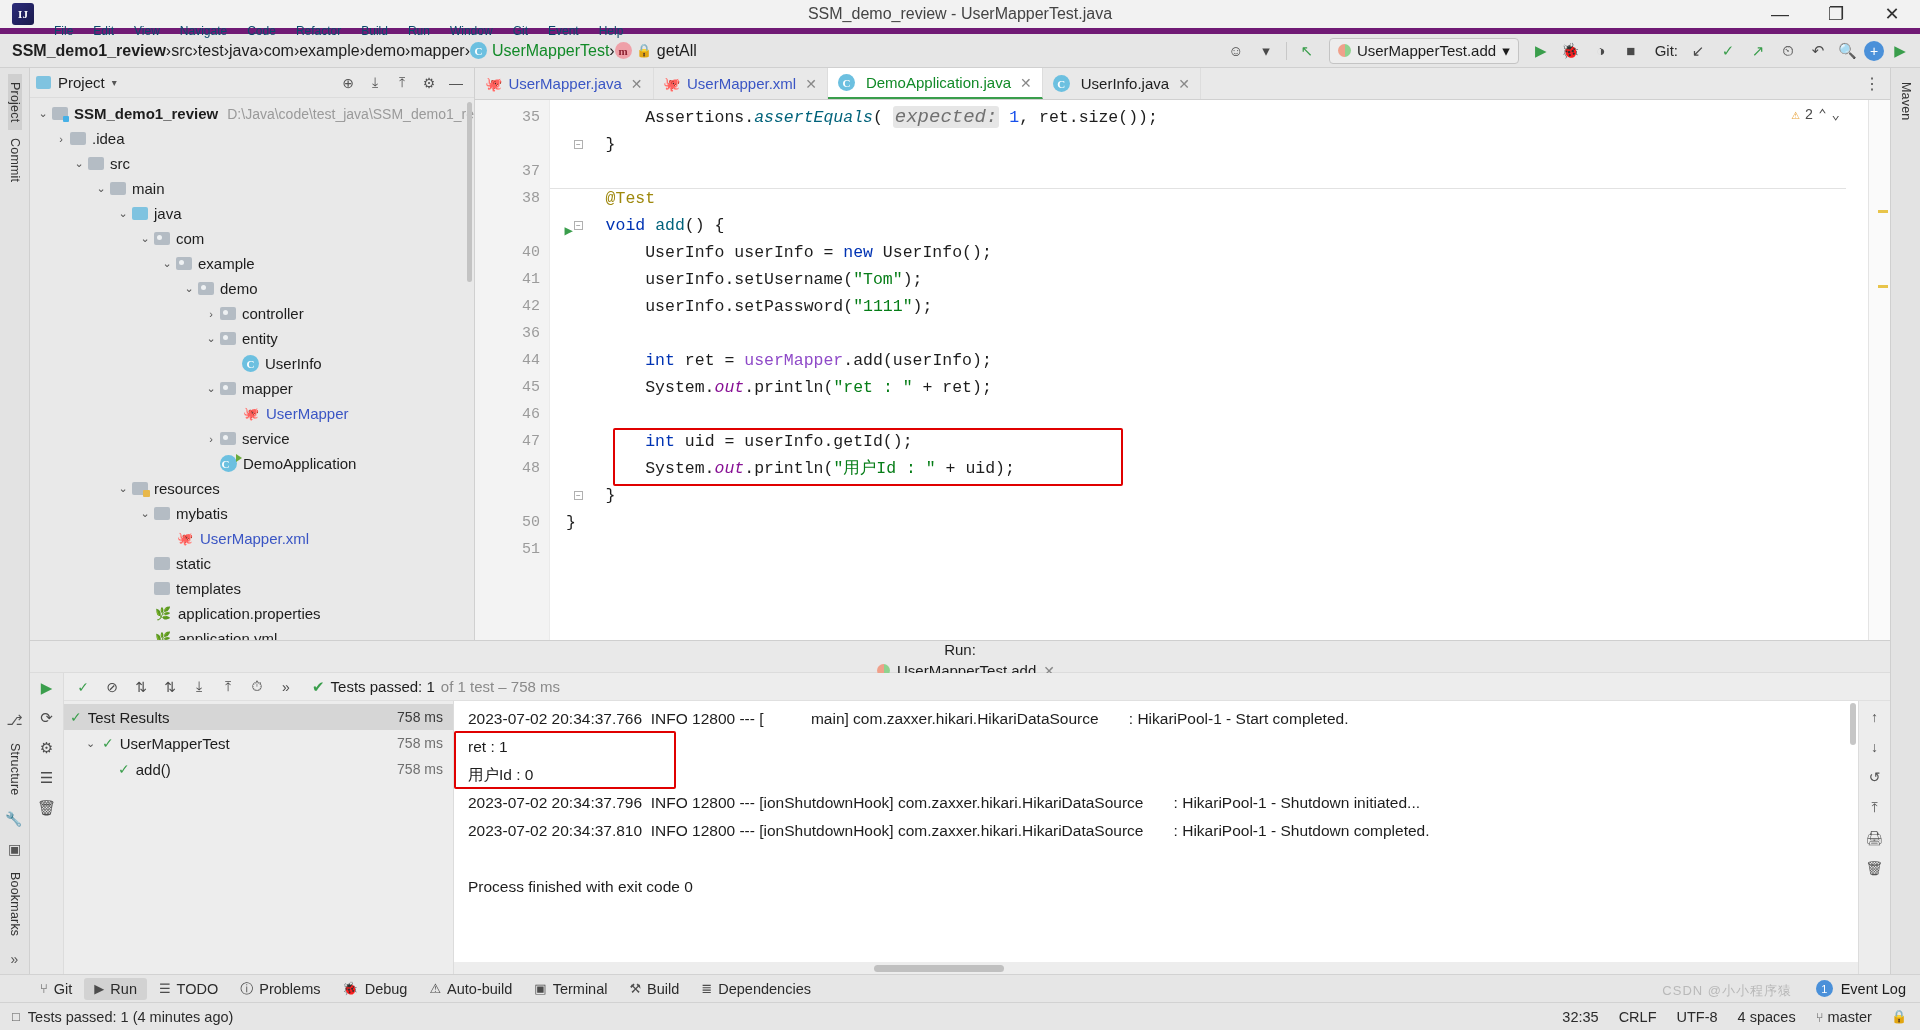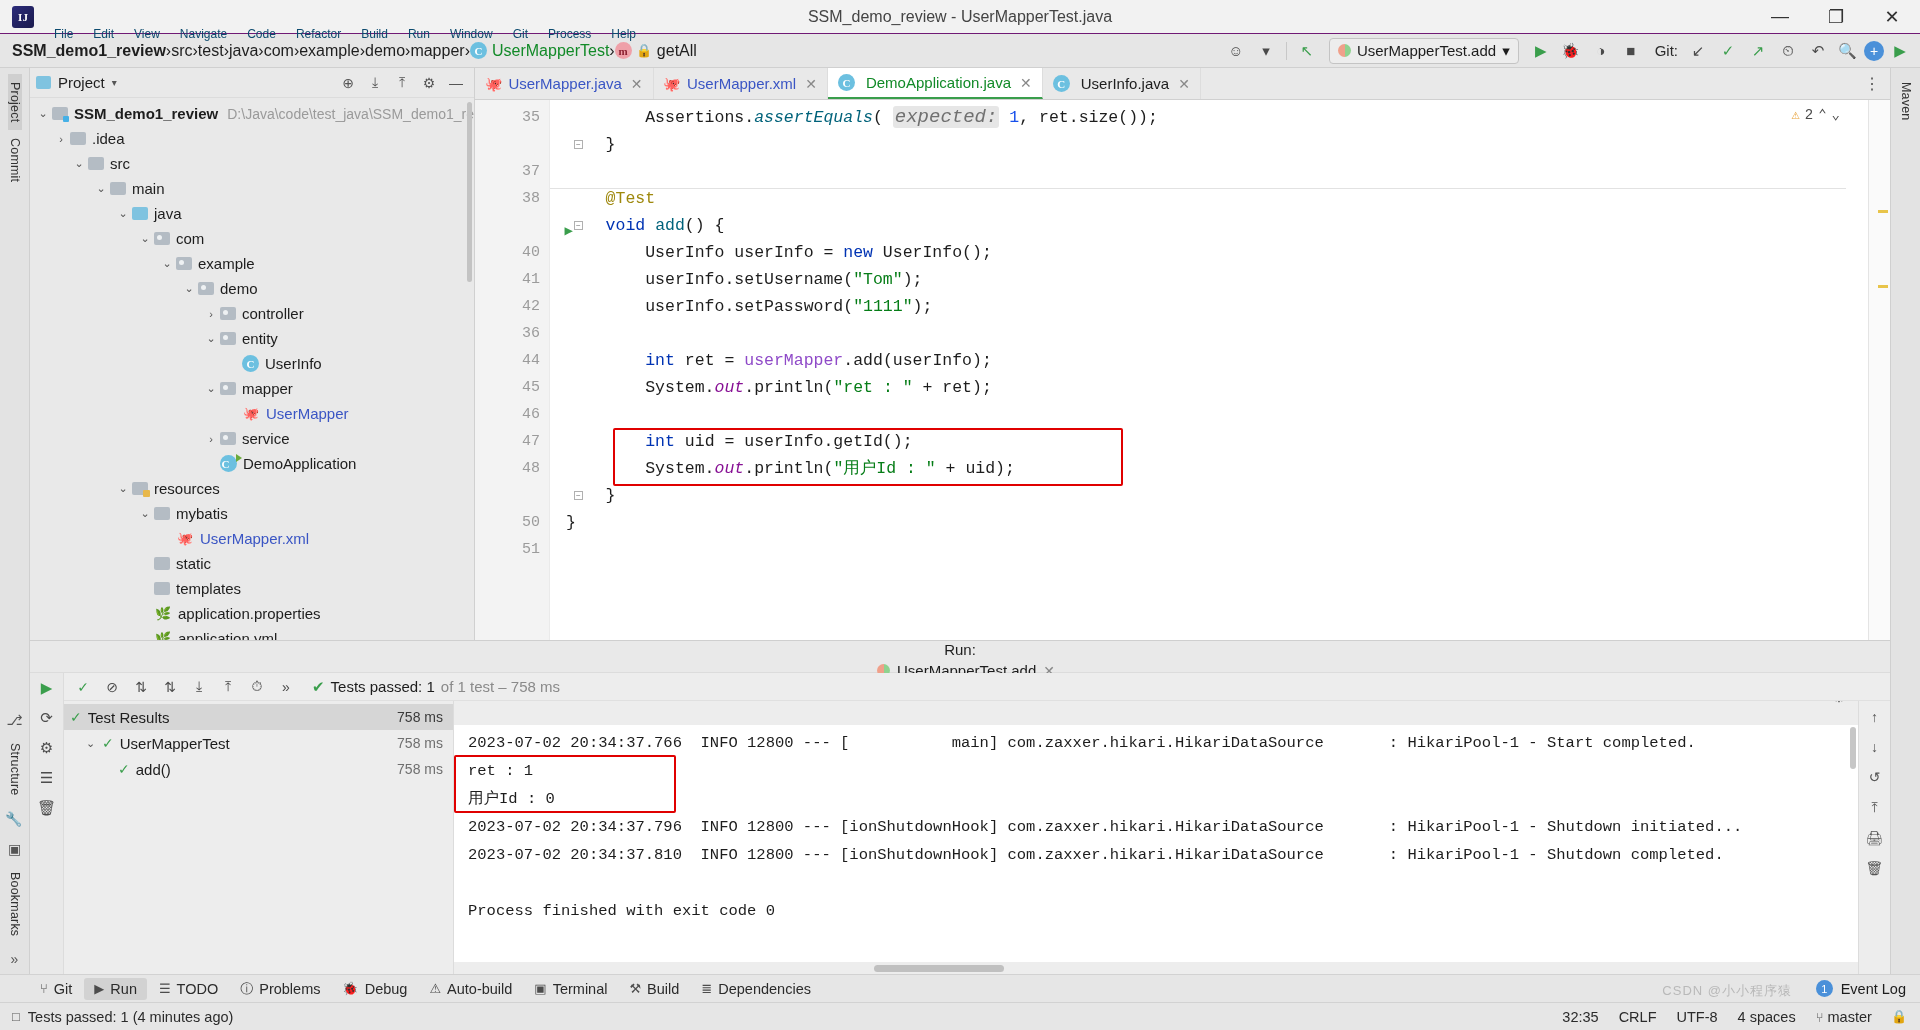--- a/index.html
+++ b/index.html
@@ -9,21 +9,21 @@
     font-size: 13px;
     background: #e8e8e8;
     color: #1d1d1d;
     overflow: hidden;
   }
   .app { width: 1920px; height: 1030px; display: flex; flex-direction: column; background:#e6e6e6; }
 
   
   .menubar {
     height: 34px; display: flex; align-items: center;
-    background: #f2f2f2; border-bottom: 1px solid #701a75;
+    background: #f2f2f2; border-bottom: 6px solid #701a75;
     position: relative; padding-left: 8px;
   }
   .ij-logo {
     width: 22px; height: 22px; margin: 0 10px 0 4px;
     background: linear-gradient(135deg,#2b2b7a 0%, #1b1b4d 100%);
     border-radius: 3px; color:#fff; font-size: 11px; font-weight: bold;
     display:flex; align-items:center; justify-content:center;
     font-family:"Liberation Serif", serif;
   }
   .menu-item {
@@ -255,23 +255,22 @@
   .run-split { flex:1; display:flex; min-height:0; }
   .tree-results { width:390px; background:#ededed; border-right:1px solid #dcdcdc; font-size:15px; padding-top:3px; }
   .tr-row { display:flex; align-items:center; height:26px; padding-left:6px; white-space:nowrap; }
   .tr-row.sel { background:#d6d6d6; }
   .tr-row .ms { margin-left:auto; padding-right:10px; color:#6f6f6f; font-size:14px; }
   .tr-row.sel .ms { color:#3a3a3a; }
   .tr-row .chk { color:#3a9e4c; margin-right:6px; font-size:14px; }
 
   .console {
     flex:1; background:#ffffff; position:relative; overflow:hidden;
-    font-family:Liberation Mono, monospace; font-size:15.5px; color:#1d1d1d;
+    font-family:Liberation Sans, sans-serif; font-size:15.5px; color:#1d1d1d;
     padding: 4px 0 0 14px;
-    margin-top: 24px;
   }
   .conline { height:28px; line-height:28px; white-space:pre; }
   .console-scroll { position:absolute; right:2px; top:2px; width:6px; height:42px; background:#c6c6c6; border-radius:3px; }
   .console-rail { width:32px; background:#ededed; border-left:1px solid #dcdcdc;
     display:flex; flex-direction:column; align-items:center; padding-top:8px; gap:14px; }
   .console-rail span { color:#555; font-size:14px; }
 
   .hscroll-wrap { height:12px; background:#ededed; position:relative; }
   .hscroll { position:absolute; left:420px; top:3px; width:130px; height:7px; background:#c0c0c0; border-radius:4px; }
 
@@ -306,21 +305,21 @@
     <div class="menu-item">File</div>
     <div class="menu-item">Edit</div>
     <div class="menu-item">View</div>
     <div class="menu-item">Navigate</div>
     <div class="menu-item">Code</div>
     <div class="menu-item">Refactor</div>
     <div class="menu-item">Build</div>
     <div class="menu-item">Run</div>
     <div class="menu-item">Window</div>
     <div class="menu-item">Git</div>
-    <div class="menu-item">Process</div>
+    <div class="menu-item">Event</div>
     <div class="menu-item">Help</div>
     <div class="window-title">SSM_demo_review - UserMapperTest.java</div>
     <div class="wincontrols">
       <div>—</div>
       <div>❐</div>
       <div class="close">✕</div>
     </div>
   </div>
 
   <div class="navbar">

